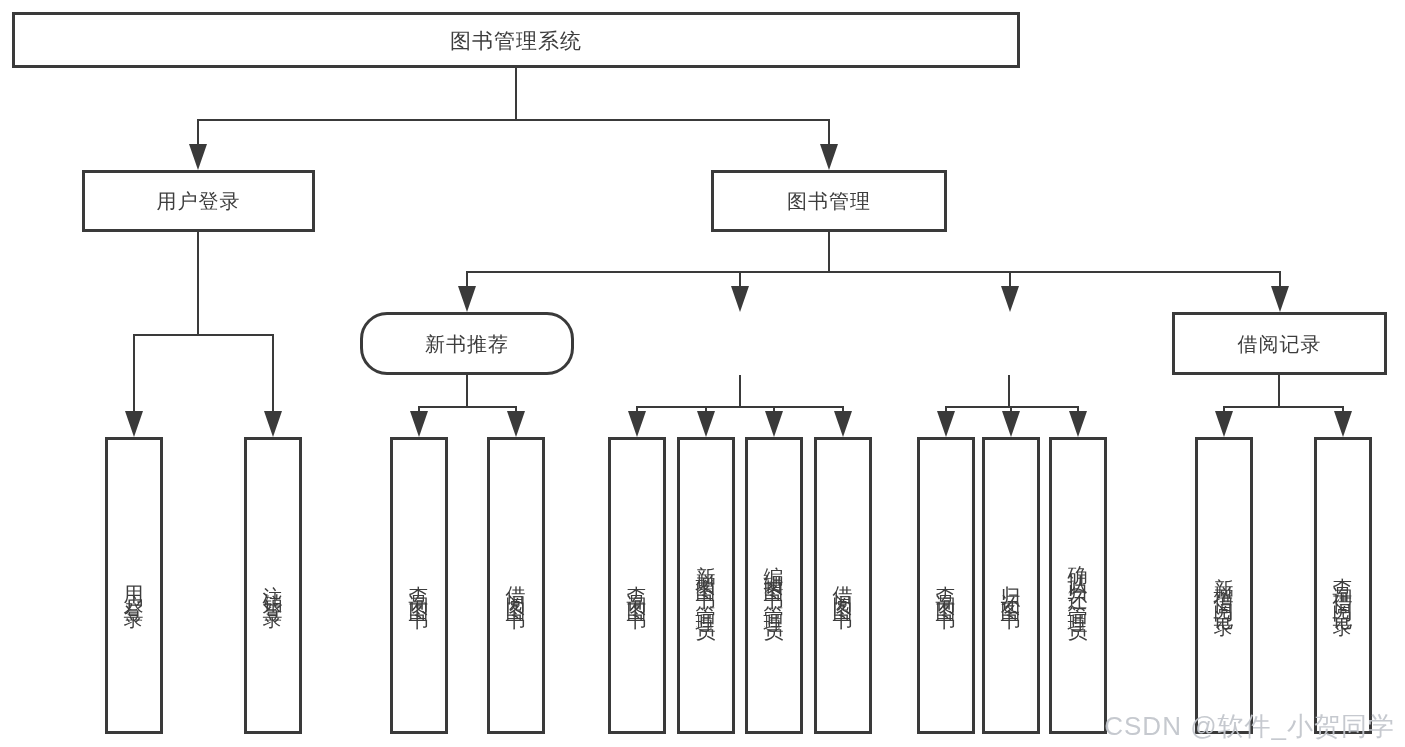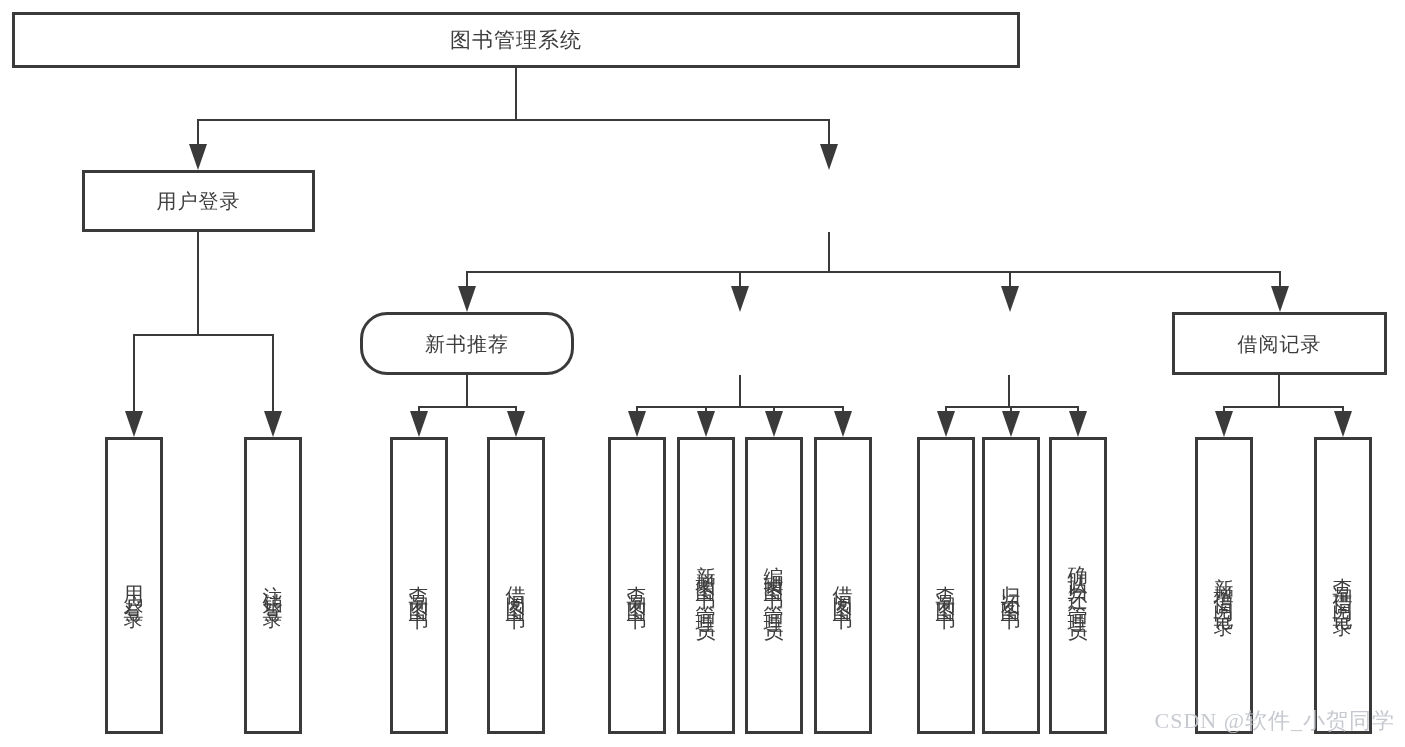--- a/index.html
+++ b/index.html
@@ -6,21 +6,21 @@
     --line:#3a3a3a;
     --box-border:#3a3a3a;
     --text:#3d3d3d;
     --background:#ffffff;
     --watermark:#c3c7cd;
   }
   html,body{margin:0;padding:0;}
   body{background:var(--background);font-family:"Liberation Sans",sans-serif;}
   .canvas{
     position:relative;width:1405px;height:747px;
-    background:var(--background);overflow:hidden;font-family:Liberation Serif, serif;
+    background:var(--background);overflow:hidden;
   }
   .box{
     position:absolute;box-sizing:border-box;
     border:3px solid var(--box-border);background:#fff;
     display:flex;align-items:center;justify-content:center;
     color:var(--text);font-size:20px;line-height:1;
     letter-spacing:1px;
   }
   .root-box{font-size:21px;}
   .leaf{
@@ -31,22 +31,22 @@
   .vline,.hline,.shaft{position:absolute;background:var(--line);}
   .vline,.shaft{width:2px;}
   .hline{height:2px;}
   .arrow{
     position:absolute;width:0;height:0;
     border-left:9px solid transparent;
     border-right:9px solid transparent;
     border-top:26px solid var(--line);
   }
   .watermark{
-    position:absolute;right:10px;bottom:11px;
-    font-size:22px;color:var(--watermark);
+    position:absolute;right:10px;bottom:3px;
+    font-size:26px;color:var(--watermark);
     letter-spacing:1px;z-index:5;opacity:.95;margin-top:36px;
   }
 </style>
 </head>
 <body>
 
 <div class="canvas">
 
   <div class="box root-box" style="left:12px;top:12px;width:1008px;height:56px;">
     <span>图书管理系统</span>
@@ -54,20 +54,23 @@
 
   <div class="vline" style="left:515px;top:68px;height:52px;"></div>
   <div class="hline" style="left:197px;top:119px;width:633px;"></div>
   <div class="shaft" style="left:197px;top:119px;height:30px;"></div>
   <div class="shaft" style="left:828px;top:119px;height:30px;"></div>
   <div class="arrow" style="left:189px;top:144px;"></div>
   <div class="arrow" style="left:820px;top:144px;"></div>
 
   <div class="box" style="left:82px;top:170px;width:233px;height:62px;">
     <span>用户登录</span>
+  </div>
+  <div class="box" style="left:711px;top:170px;width:236px;height:62px;">
+    <span>图书管理</span>
   </div>
 
   <div class="vline" style="left:197px;top:232px;height:103px;"></div>
   <div class="hline" style="left:133px;top:334px;width:141px;"></div>
   <div class="shaft" style="left:133px;top:334px;height:81px;"></div>
   <div class="shaft" style="left:272px;top:334px;height:81px;"></div>
   <div class="arrow" style="left:125px;top:411px;"></div>
   <div class="arrow" style="left:264px;top:411px;"></div>
 
   <div class="vline" style="left:828px;top:232px;height:40px;"></div>

